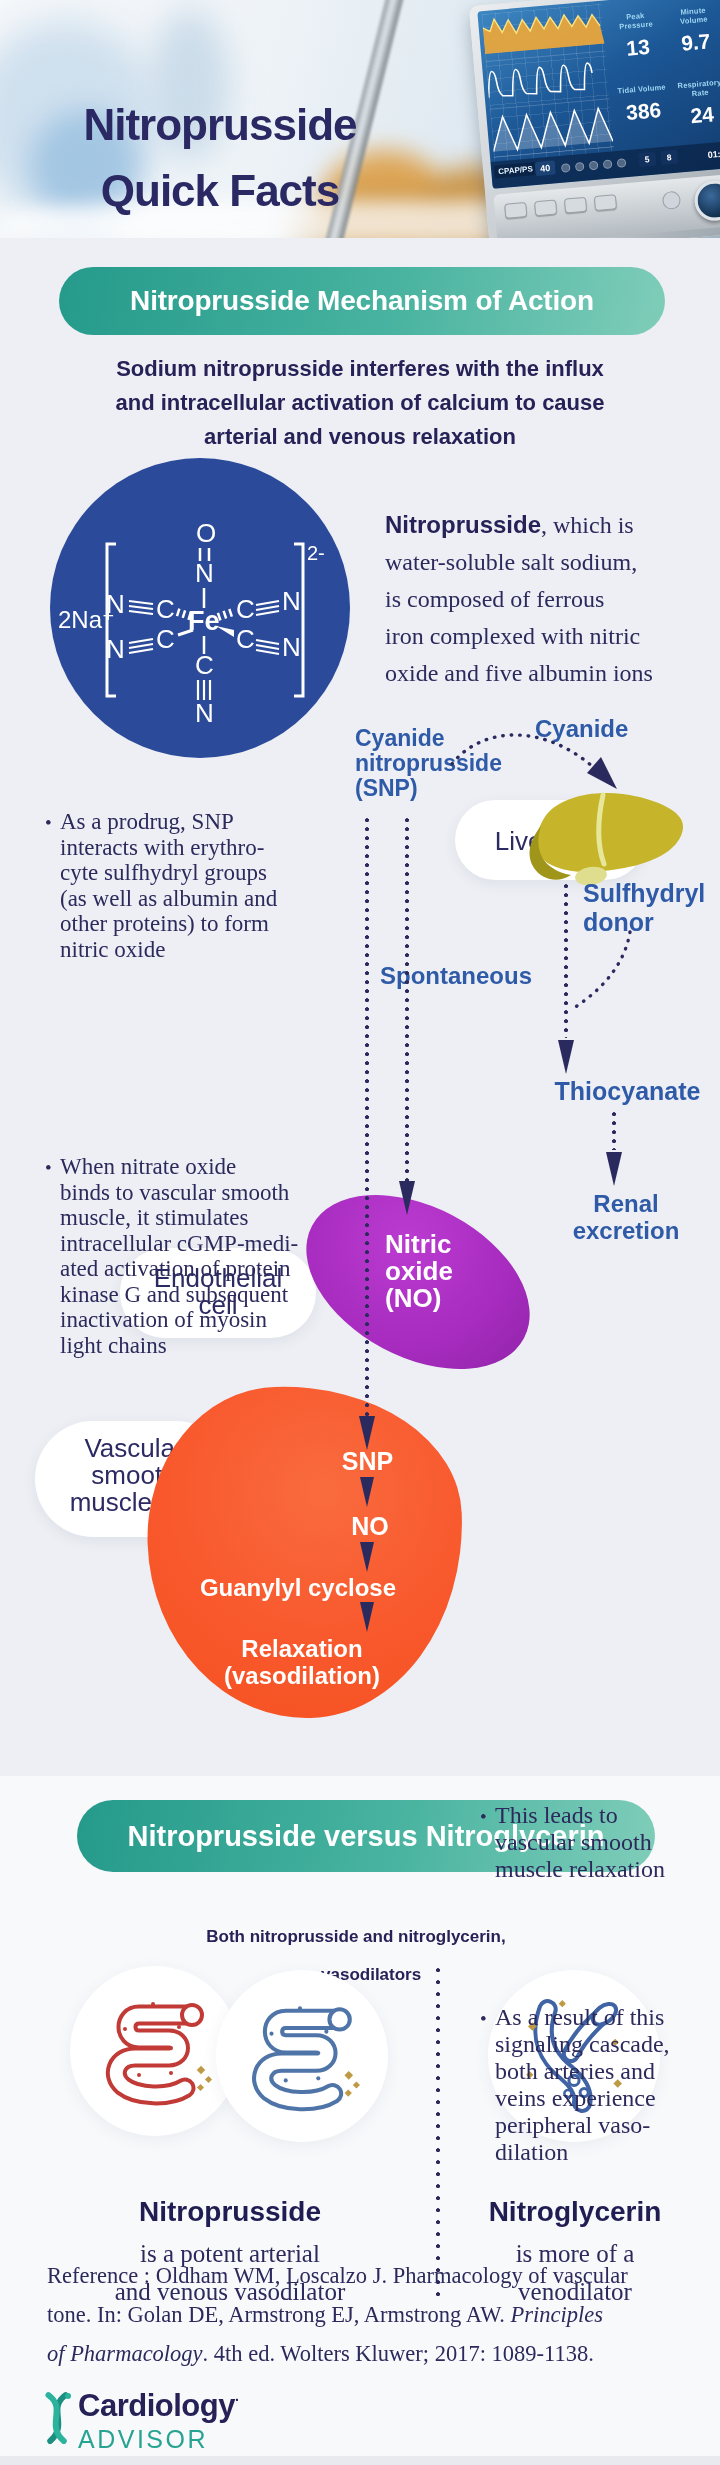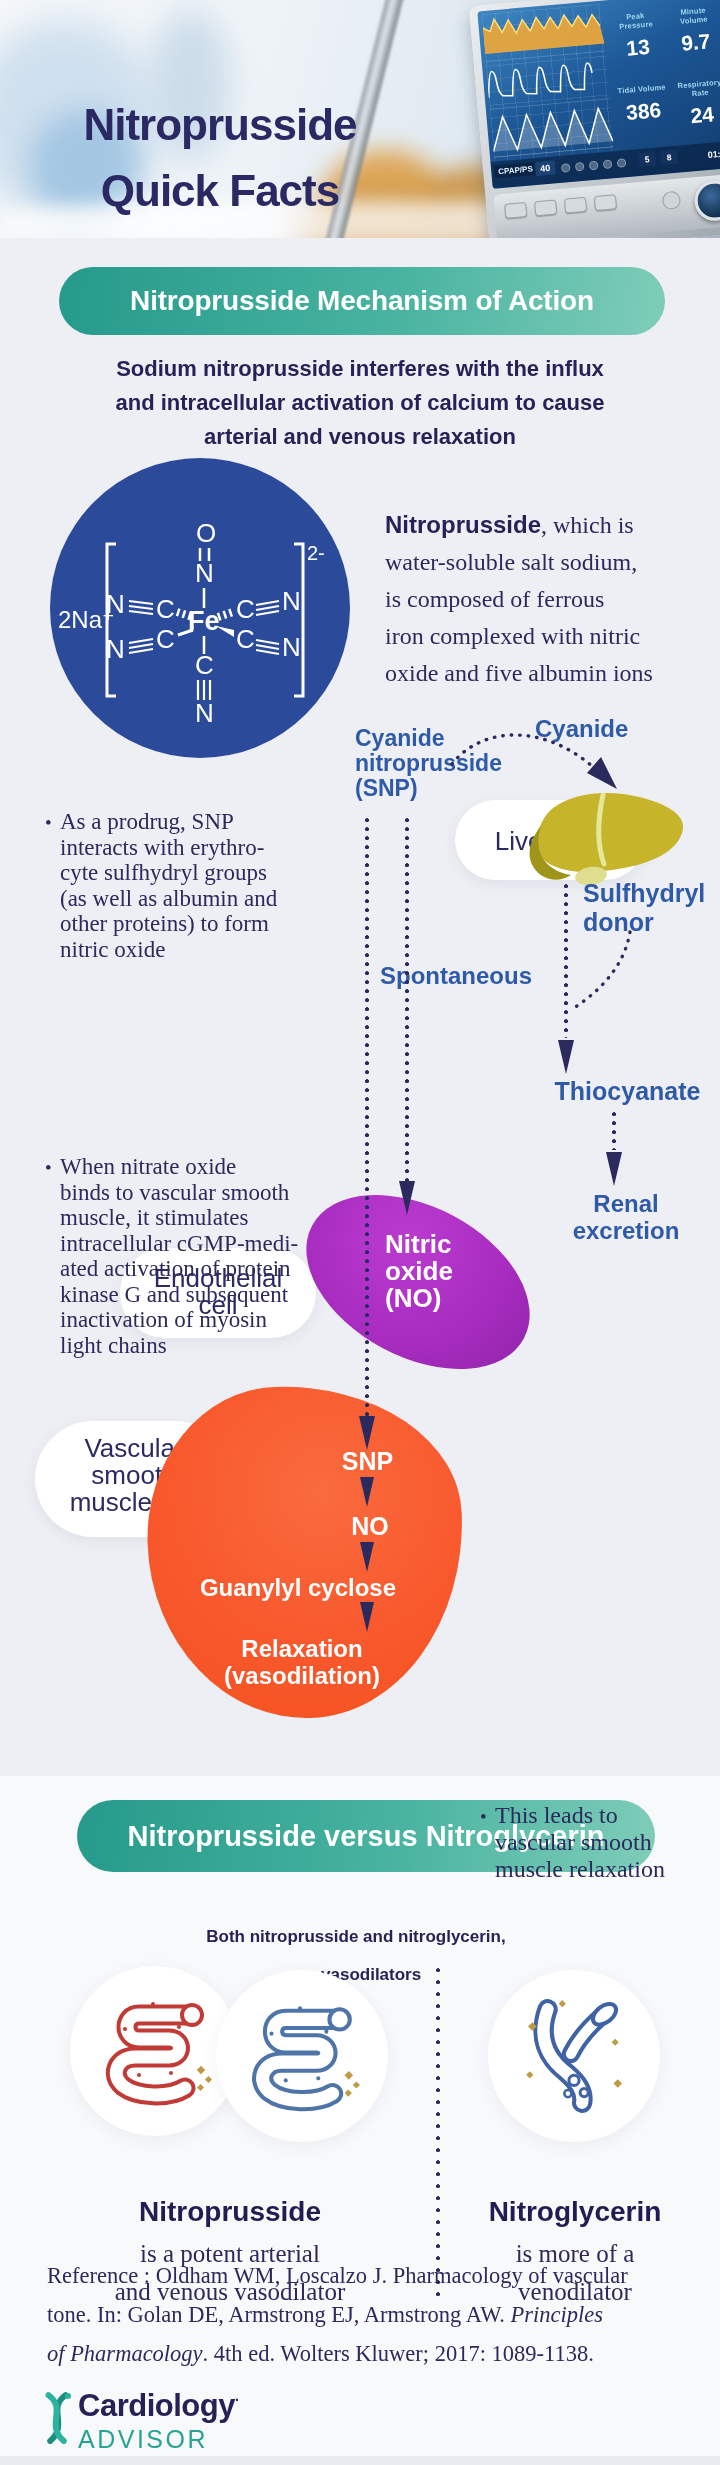--- a/index.html
+++ b/index.html
@@ -376,20 +376,28 @@
   <div id="casc-rx" class="cascade">
     <span class="bl">Relaxation</span>
     <span class="bl">(vasodilation)</span>
   </div>
 
   <div id="bullet-r1" class="serif-block bullet">
     <span class="bl">This leads to</span>
     <span class="bl">vascular smooth</span>
     <span class="bl">muscle relaxation</span>
   </div>
+  <div id="bullet-r2" class="serif-block bullet">
+    <span class="bl">As a result of this</span>
+    <span class="bl">signaling cascade,</span>
+    <span class="bl">both arteries and</span>
+    <span class="bl">veins experience</span>
+    <span class="bl">peripheral vaso-</span>
+    <span class="bl">dilation</span>
+  </div>
 
   <div id="sec2-bg" class="abs"></div>
   <div id="pill2" class="abs pill-heading">Nitroprusside versus Nitroglycerin</div>
   <div id="sub2" class="abs">
     <span class="bl">Both nitroprusside and nitroglycerin,</span>
     <span class="bl">are vasodilators</span>
   </div>
 
   <div id="cc1" class="cmp-circle">
     <svg class="cmp-icon" width="120" height="120" viewBox="0 0 120 120">

